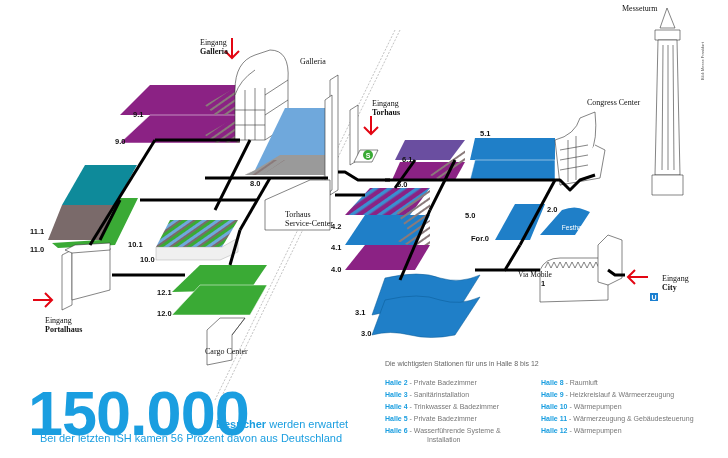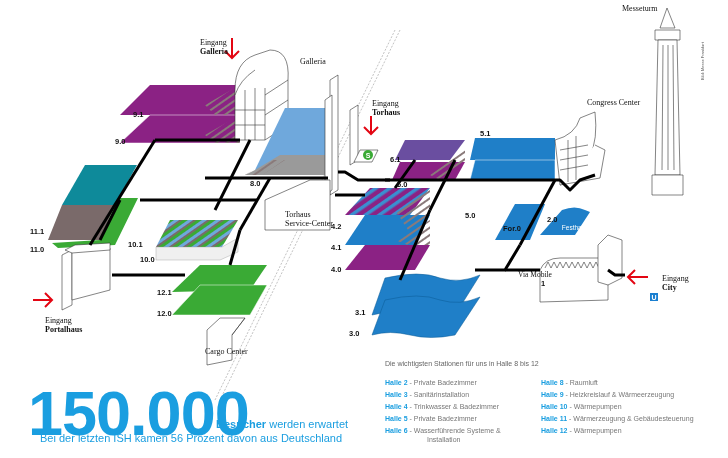--- a/index.html
+++ b/index.html
@@ -217,31 +217,31 @@
 
 <div class="hall-num" style="left:109px;top:110px;padding-left:24px;">9.1</div>
 <div class="hall-num" style="left:115px;top:137px;">9.0</div>
 <div class="hall-num" style="left:250px;top:179px;">8.0</div>
 <div class="hall-num" style="left:30px;top:227px;">11.1</div>
 <div class="hall-num" style="left:30px;top:245px;">11.0</div>
 <div class="hall-num" style="left:128px;top:240px;">10.1</div>
 <div class="hall-num" style="left:140px;top:255px;">10.0</div>
 <div class="hall-num" style="left:157px;top:288px;">12.1</div>
 <div class="hall-num" style="left:157px;top:309px;">12.0</div>
-<div class="hall-num" style="left:365px;top:155px;padding-left:25px;">6.1</div>
+<div class="hall-num" style="left:377px;top:155px;padding-left:25px;">6.1</div>
 <div class="hall-num" style="left:397px;top:180px;">6.0</div>
 <div class="hall-num" style="left:480px;top:129px;">5.1</div>
 <div class="hall-num" style="left:465px;top:182px;margin-top:29px;">5.0</div>
 <div class="hall-num" style="left:331px;top:222px;">4.2</div>
 <div class="hall-num" style="left:331px;top:243px;">4.1</div>
 <div class="hall-num" style="left:331px;top:265px;">4.0</div>
 <div class="hall-num" style="left:355px;top:308px;">3.1</div>
-<div class="hall-num" style="left:349px;top:329px;">3.0</div>
-<div class="hall-num" style="left:547px;top:215px;">2.0</div>
-<div class="hall-num" style="left:471px;top:224px;margin-left:32px;">For.0</div>
+<div class="hall-num" style="left:361px;top:329px;">3.0</div>
+<div class="hall-num" style="left:547px;top:205px;">2.0</div>
+<div class="hall-num" style="left:471px;top:234px;">For.0</div>
 <div class="hall-num" style="left:541px;top:279px;">1</div>
 
 <div class="credit">Bild: Messe Frankfurt</div>
 
 <div class="stat-big">150.000</div>
 <div class="stat-side"><b>Besucher</b><span> werden erwartet</span></div>
 <div class="stat-sub">Bei der letzten ISH kamen 56 Prozent davon aus Deutschland</div>
 
 <div class="leg-title">Die wichtigsten Stationen für uns in Halle 8 bis 12</div>
 <div class="leg-col" style="left:385px;">

